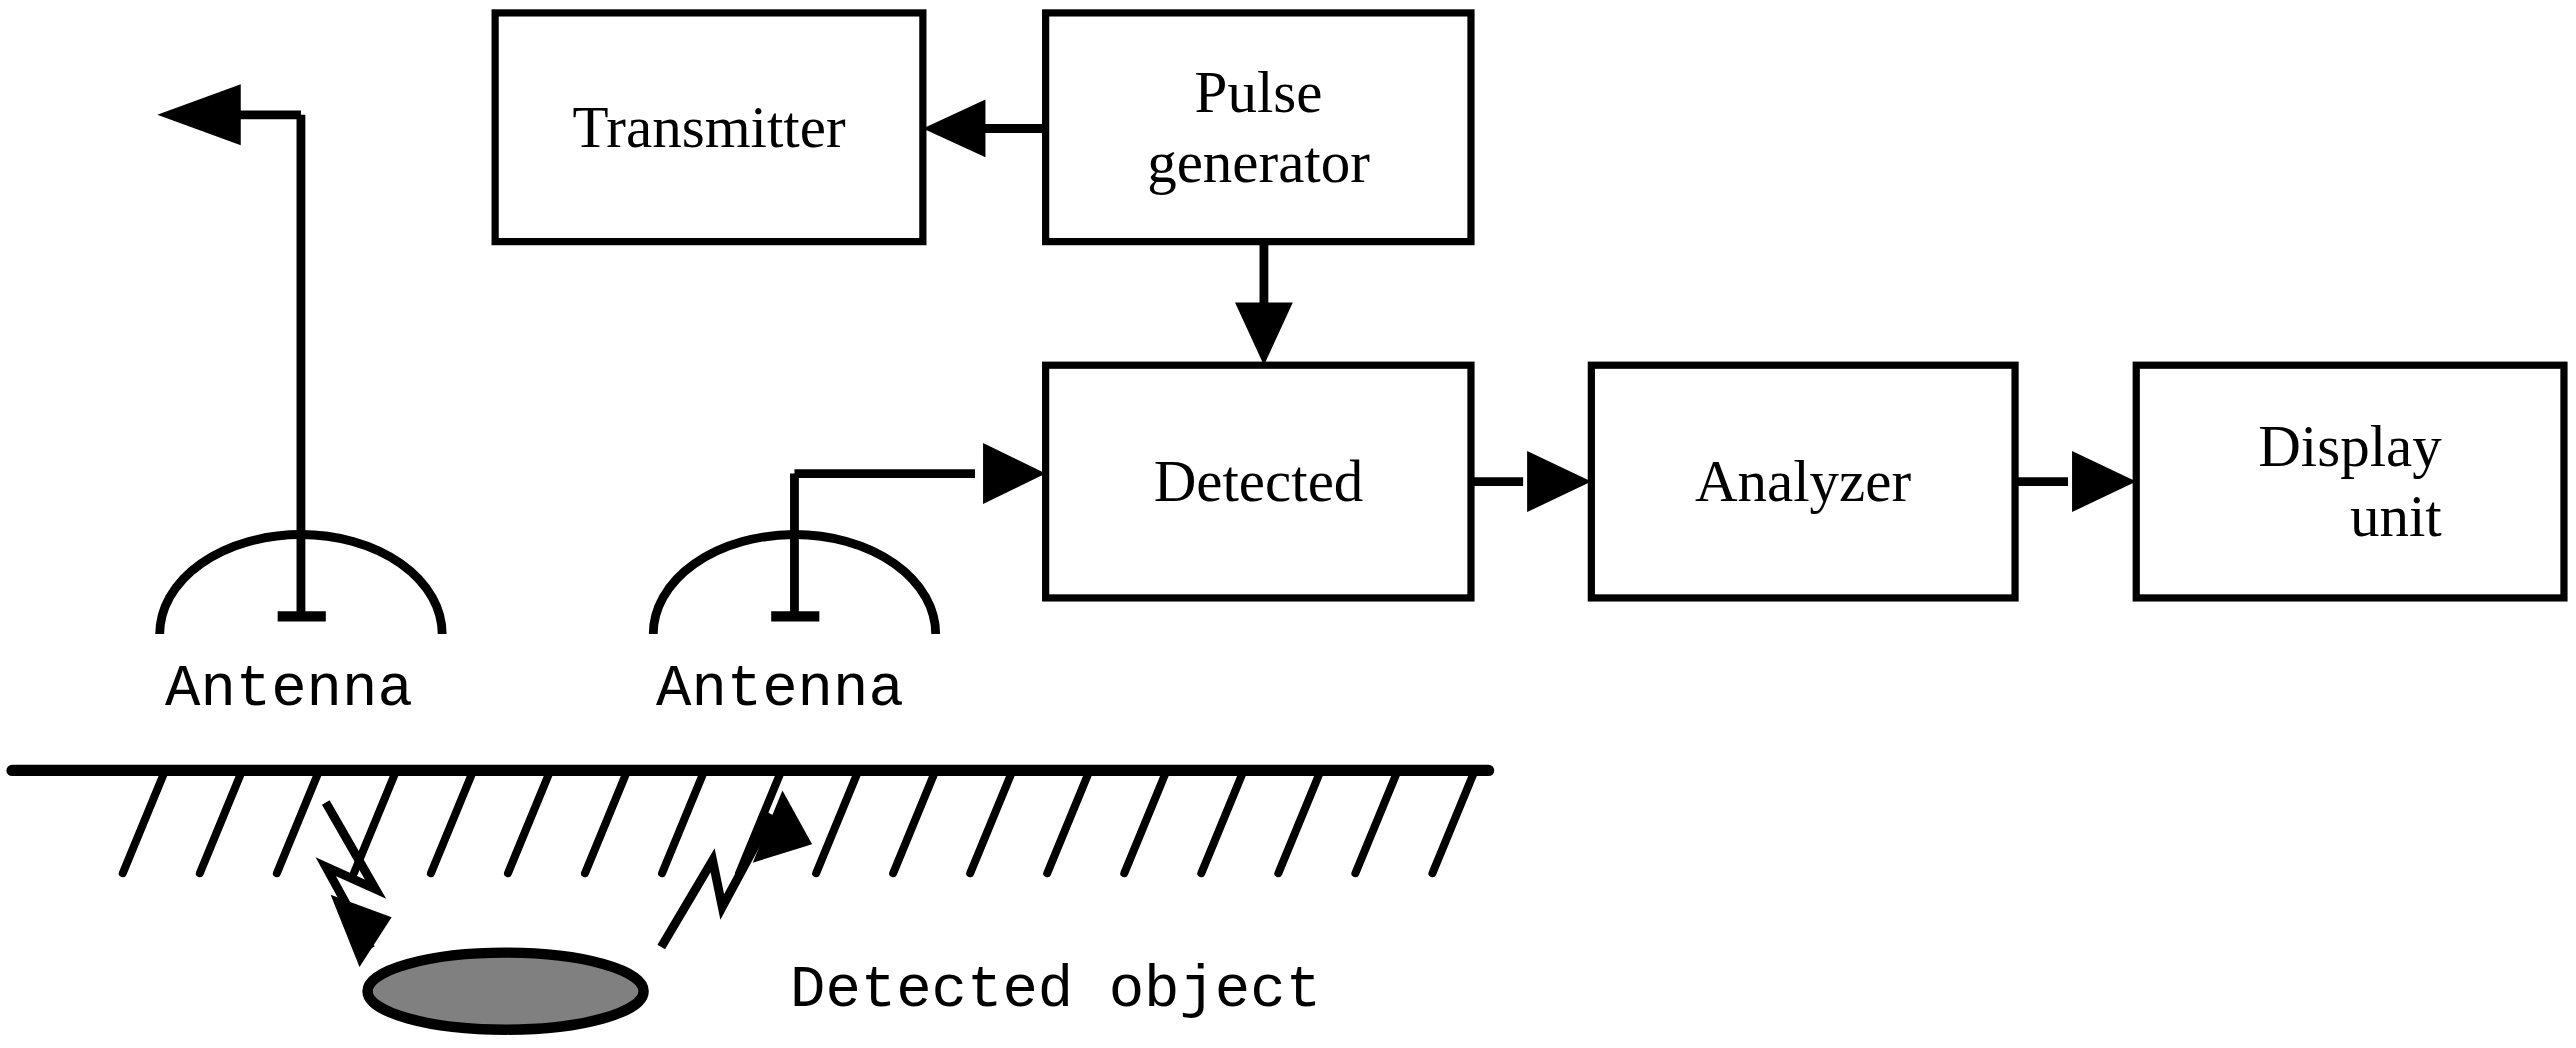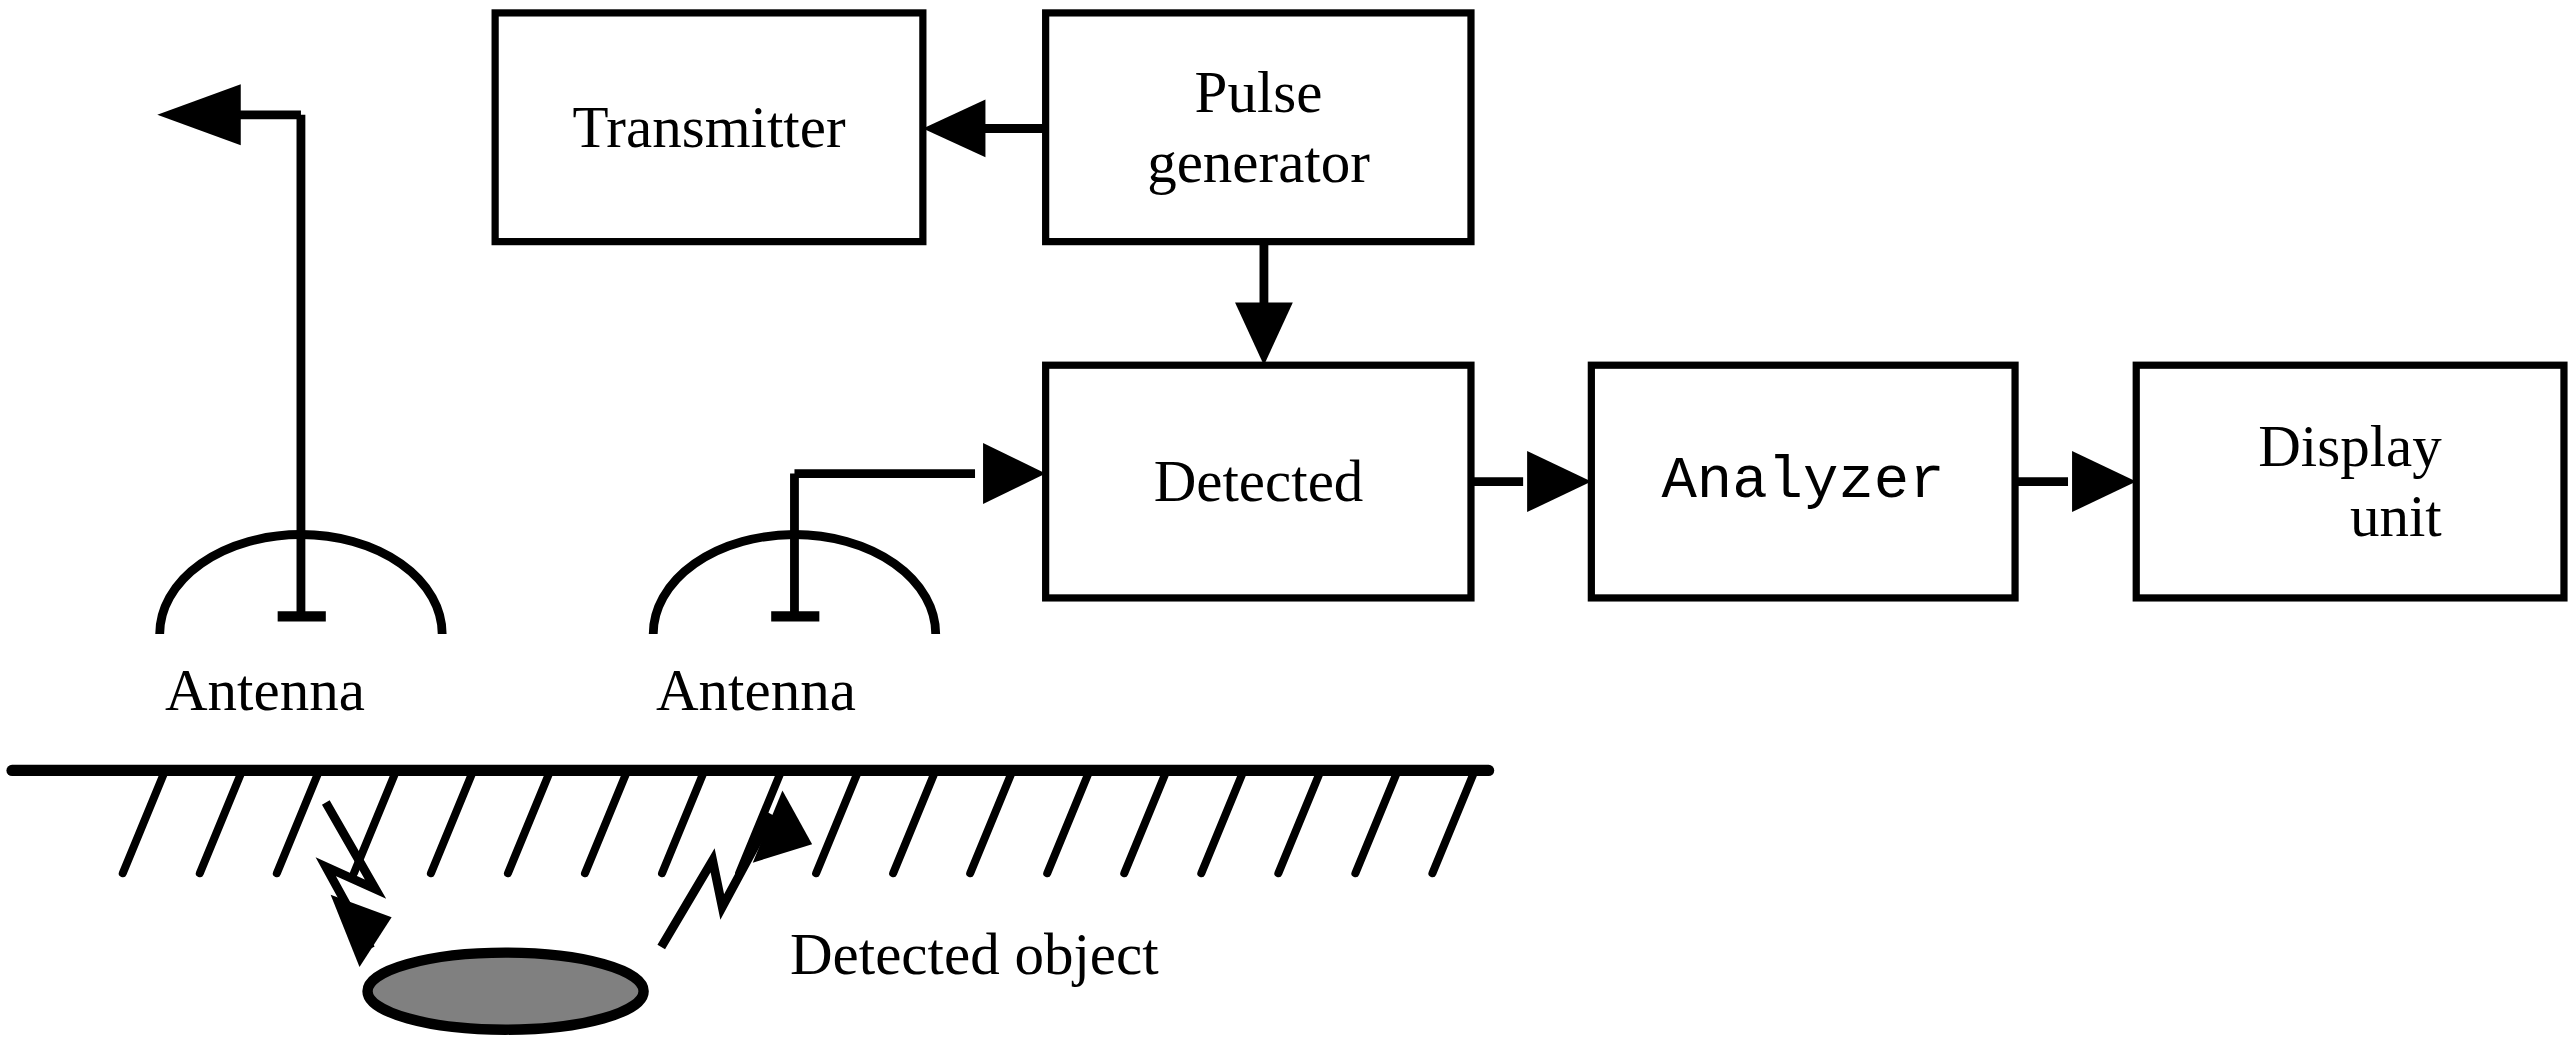--- a/index.html
+++ b/index.html
@@ -35,21 +35,21 @@
     line-height: 1.18;
     font-family: "Liberation Serif", "DejaVu Serif", serif;
     pointer-events: none;
     white-space: pre-line;
   }
   .free-label {
     position: absolute;
     color: #000000;
     font-size: 59px;
     line-height: 1.1;
-    font-family: Liberation Serif, serif;
+    font-family: Liberation Mono, monospace;
     white-space: nowrap;
   }
 </style>
 </head>
 <body>
 
 <div id="stage">
 
   <svg id="diagram-svg" viewBox="0 0 3210 1307">
 
@@ -136,25 +136,25 @@
     <ellipse cx="630" cy="1235" rx="172" ry="48" fill="#808080" stroke="#000000" stroke-width="13"></ellipse>
   </svg>
 
   <div class="box-label" style="left:1046px; top:13px; width:425px; height:229px;">Pulse
 generator</div>
 
   <div class="box-label" style="left:495px; top:13px; width:428px; height:229px;">Transmitter</div>
 
   <div class="box-label" style="left:1046px; top:365px; width:425px; height:233px;">Detected</div>
 
-  <div class="box-label" style="left:1591px; top:365px; width:424px; height:233px;font-family:Liberation Mono, monospace;">Analyzer</div>
+  <div class="box-label" style="left:1591px; top:365px; width:424px; height:233px;">Analyzer</div>
 
   <div class="box-label" style="left:2136px; top:365px; width:428px; height:233px;text-align:right;">Display
 unit</div>
 
   <div class="free-label" style="left:165px; top:658px;">Antenna</div>
 
   <div class="free-label" style="left:656px; top:658px;">Antenna</div>
 
-  <div class="free-label" style="left:790px; top:922px;">Detected object</div>
+  <div class="free-label" style="left:790px; top:959px;">Detected object</div>
 
 </div>
 
 
 </body></html>

